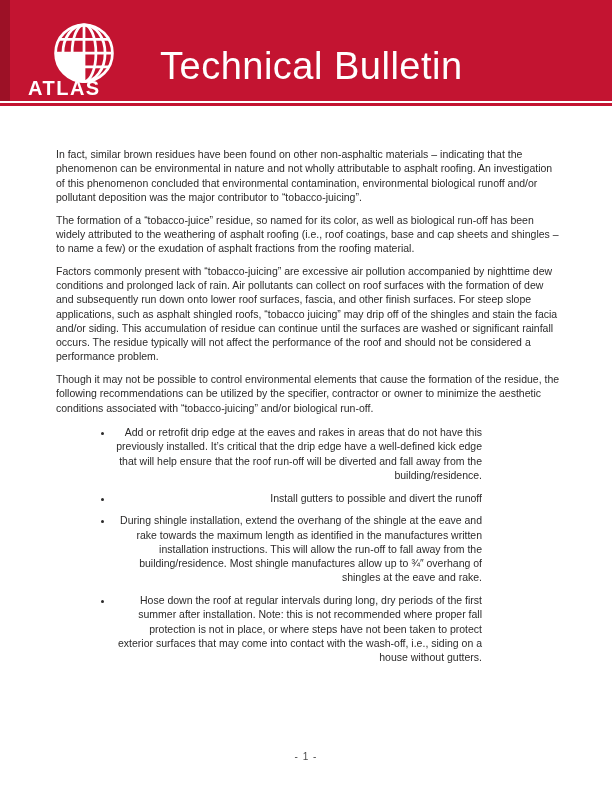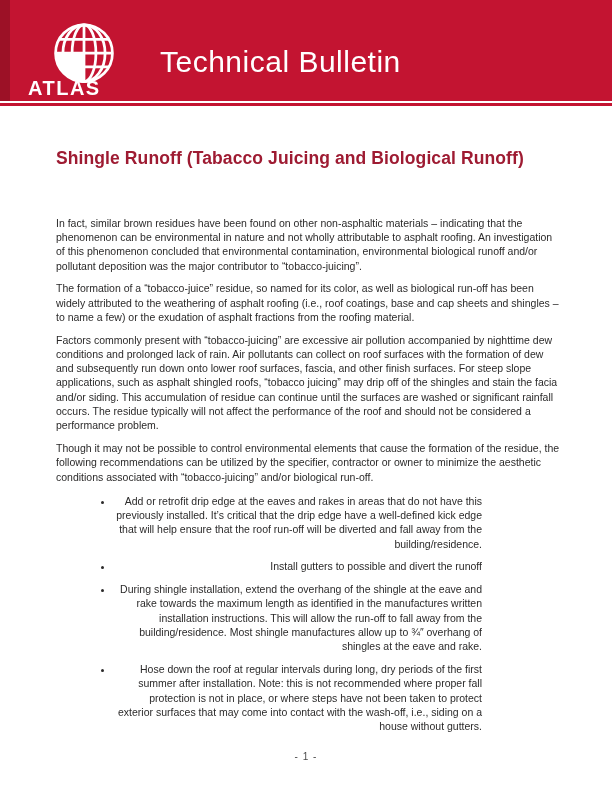--- a/index.html
+++ b/index.html
@@ -50,21 +50,21 @@
     font-weight: bold;
     font-size: 20px;
     letter-spacing: 1.5px;
     line-height: 1;
   }
   .banner-title {
     position: absolute;
     left: 160px;
     top: 47px;
     color: #ffffff;
-    font-size: 30px;
+    font-size: 38px;
     font-weight: normal;
     letter-spacing: 0.5px;
     line-height: 1;
     white-space: nowrap;
   }
   .rule-gap {
     width: 612px;
     height: 2px;
     background: #ffffff;
   }
@@ -141,21 +141,20 @@
       <span class="logo-text">ATLAS</span>
     </div>
 
     <div class="banner-title">Technical Bulletin</div>
   </div>
 
   <div class="rule-gap"></div>
   <div class="rule-red"></div>
 
   <div class="content">
-    <h2 class="doc-title">Shingle Runoff (Tabacco Juicing and Biological Runoff)</h2>
 
     <p>In fact, similar brown residues have been found on other non-asphaltic materials – indicating that the phenomenon can be environmental in nature and not wholly attributable to asphalt roofing. An investigation of this phenomenon concluded that environmental contamination, environmental biological runoff and/or pollutant deposition was the major contributor to “tobacco-juicing”.</p>
     <p>The formation of a “tobacco-juice” residue, so named for its color, as well as biological run-off has been widely attributed to the weathering of asphalt roofing (i.e., roof coatings, base and cap sheets and shingles – to name a few) or the exudation of asphalt fractions from the roofing material.</p>
     <p>Factors commonly present with “tobacco-juicing” are excessive air pollution accompanied by nighttime dew conditions and prolonged lack of rain. Air pollutants can collect on roof surfaces with the formation of dew and subsequently run down onto lower roof surfaces, fascia, and other finish surfaces. For steep slope applications, such as asphalt shingled roofs, “tobacco juicing” may drip off of the shingles and stain the facia and/or siding. This accumulation of residue can continue until the surfaces are washed or significant rainfall occurs. The residue typically will not affect the performance of the roof and should not be considered a performance problem.</p>
     <p>Though it may not be possible to control environmental elements that cause the formation of the residue, the following recommendations can be utilized by the specifier, contractor or owner to minimize the aesthetic conditions associated with “tobacco-juicing” and/or biological run-off.</p>
 
     <ul class="recommendations">
       <li>Add or retrofit drip edge at the eaves and rakes in areas that do not have this previously installed. It’s critical that the drip edge have a well-defined kick edge that will help ensure that the roof run-off will be diverted and fall away from the building/residence.</li>
       <li>Install gutters to possible and divert the runoff</li>
       <li>During shingle installation, extend the overhang of the shingle at the eave and rake towards the maximum length as identified in the manufactures written installation instructions. This will allow the run-off to fall away from the building/residence. Most shingle manufactures allow up to ¾″ overhang of shingles at the eave and rake.</li>

